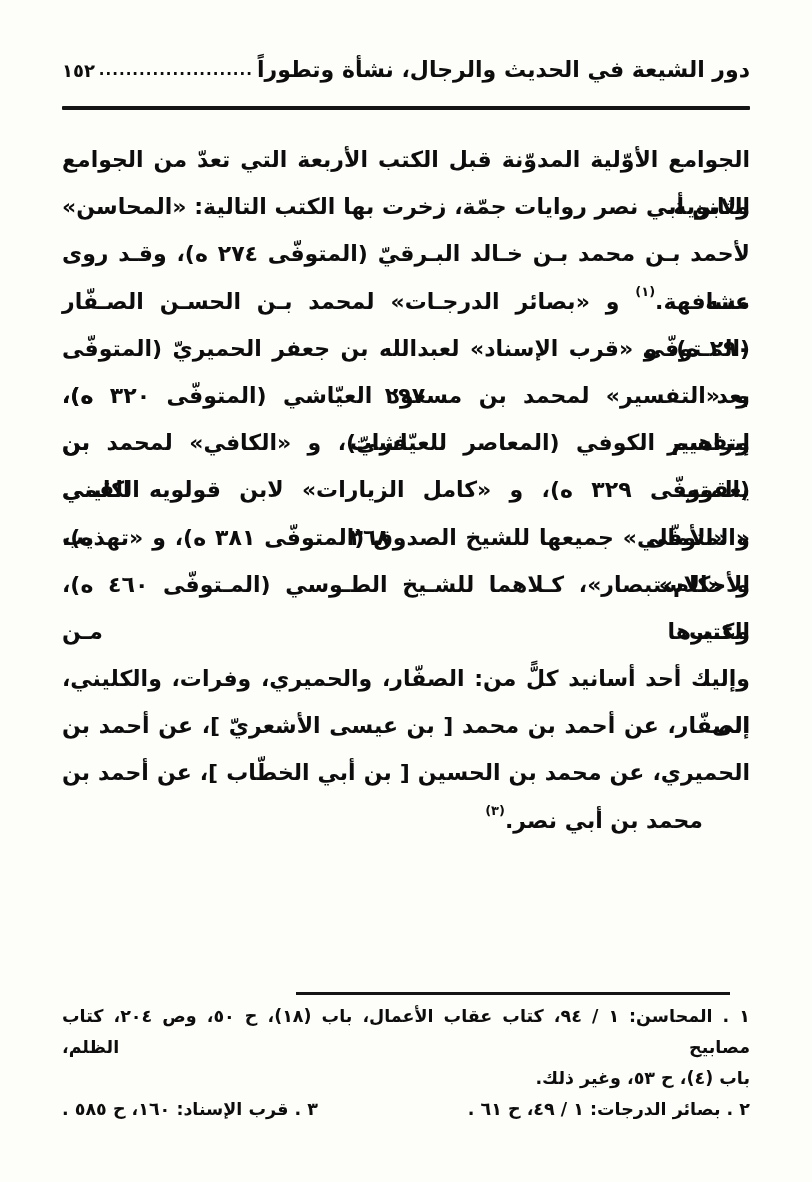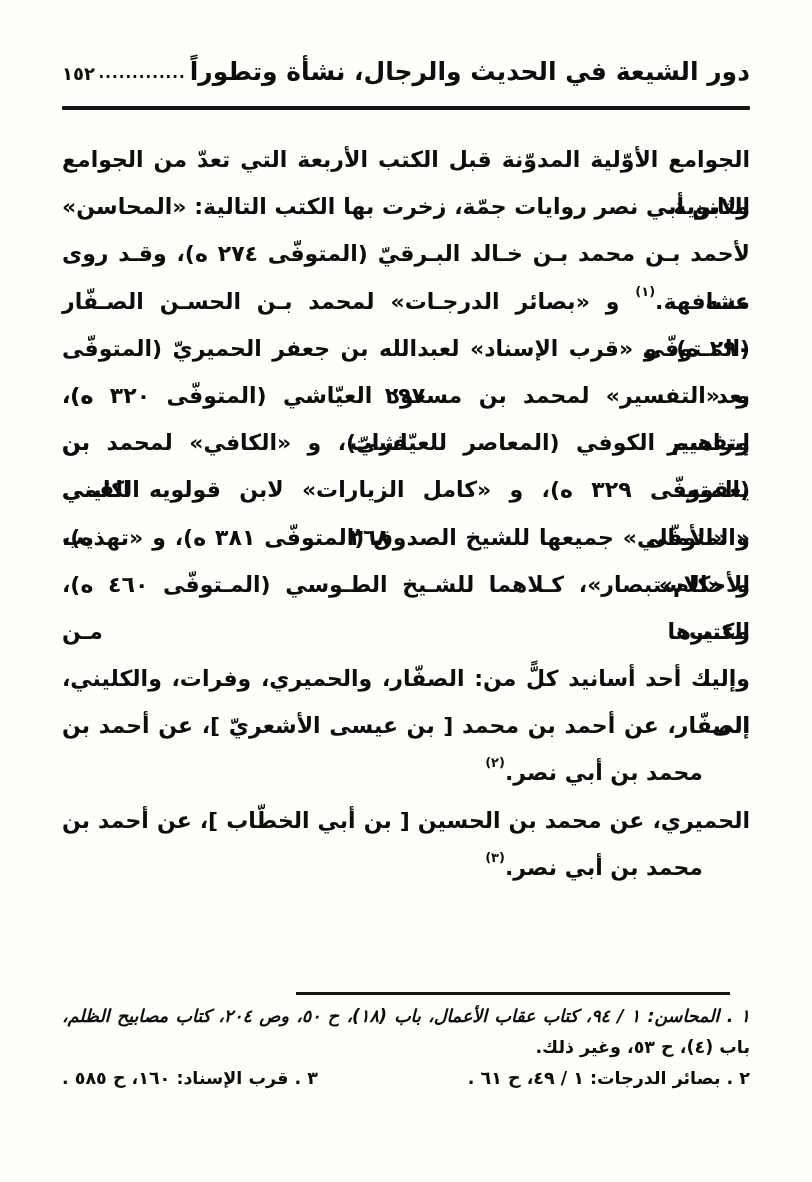--- a/index.html
+++ b/index.html
@@ -15,21 +15,21 @@
     direction:rtl;
     overflow:hidden;
   }
   
   .page-header{
     position:absolute;top:57px;right:62px;left:62px;
     display:flex;align-items:baseline;
     font-weight:bold;
   }
   .header-title{
-    font-size:25px;
+    font-size:22px;
     white-space:nowrap;
     flex:0 0 auto;
   }
   .dot-leader{
     flex:1 1 auto;
     overflow:hidden;
     white-space:nowrap;
     font-size:15px;
     letter-spacing:1px;
     margin:0 4px;
@@ -73,21 +73,20 @@
     width:434px;height:3px;background:#151515;
     margin-right:20px;
   }
   .fn-line{
     font-size:17.5px;font-weight:bold;
     line-height:31px;
     margin-top:6px;
   }
   .fn-just{
     text-align:justify;text-align-last:justify;
-    font-style:italic;
   }
   .fn-center{margin-top:0;}
   .fn-row{
     display:flex;justify-content:space-between;align-items:baseline;
     font-size:17.5px;font-weight:bold;line-height:31px;
     margin-top:0;
   }
   .fn-item{white-space:nowrap;}
 </style>
 </head>
@@ -110,21 +109,20 @@
     <div class="line just"><span>مشافهة.</span><sup class="fnref">(١)</sup><span> و «بصائر الدرجـات» لمحمد بـن الحسـن الصـفّار (المـتوفّى</span></div>
     <div class="line just">٢٩٠ ه)، و «قرب الإسناد» لعبدالله بن جعفر الحميريّ (المتوفّى بعد ٢٩٧ ه)،</div>
     <div class="line just">و «التفسير» لمحمد بن مسعود العيّاشي (المتوفّى ٣٢٠ ه)، وتفسير فرات بن</div>
     <div class="line just">إبراهيم الكوفي (المعاصر للعيّاشيّ)، و «الكافي» لمحمد بن يعقوب الكليني</div>
     <div class="line just">(المتوفّى ٣٢٩ ه)، و «كامل الزيارات» لابن قولويه القمي «المتوفّى ٣٦٨ ه)،</div>
     <div class="line just">و «الأمالي» جميعها للشيخ الصدوق (المتوفّى ٣٨١ ه)، و «تهذيب الأحكام»</div>
     <div class="line just">و «الاستبصار»، كـلاهما للشـيخ الطـوسي (المـتوفّى ٤٦٠ ه)، وغـيرها مـن</div>
     <div class="line right">الكتب.</div>
     <div class="line just">وإليك أحد أسانيد كلًّ من: الصفّار، والحميري، وفرات، والكليني، إلى</div>
     <div class="line just">الصفّار، عن أحمد بن محمد [ بن عيسى الأشعريّ ]، عن أحمد بن</div>
-    <div class="line right ind"><span>محمد بن أبي نصر.</span><sup class="fnref">(٢)</sup></div>
     <div class="line just">الحميري، عن محمد بن الحسين [ بن أبي الخطّاب ]، عن أحمد بن</div>
     <div class="line right ind"><span>محمد بن أبي نصر.</span><sup class="fnref">(٣)</sup></div>
   </main>
 
   <footer class="footnotes">
     <div class="fn-rule"></div>
     <div class="fn-line fn-just">١ . المحاسن: ١ / ٩٤، كتاب عقاب الأعمال، باب (١٨)، ح ٥٠، وص ٢٠٤، كتاب مصابيح الظلم،</div>
     <div class="fn-line fn-center">باب (٤)، ح ٥٣، وغير ذلك.</div>
     <div class="fn-row">
       <span class="fn-item">٢ . بصائر الدرجات: ١ / ٤٩، ح ٦١ .</span>

